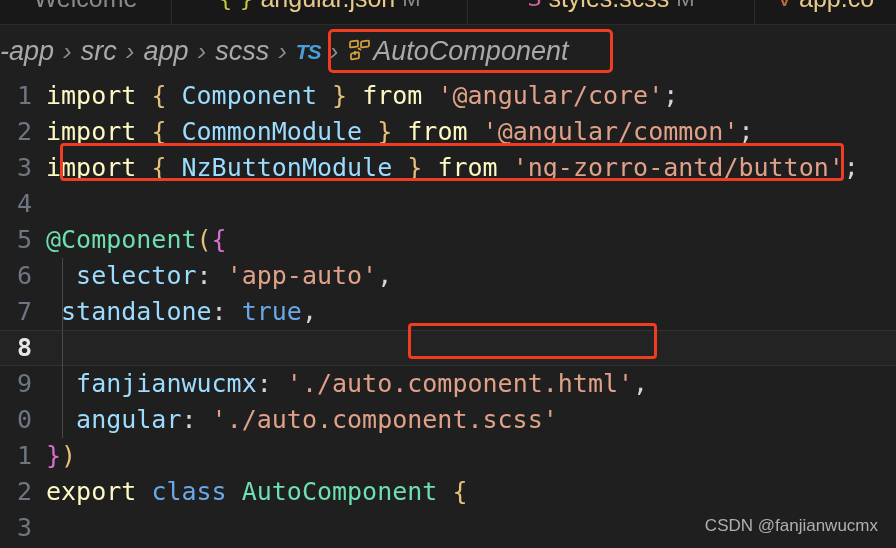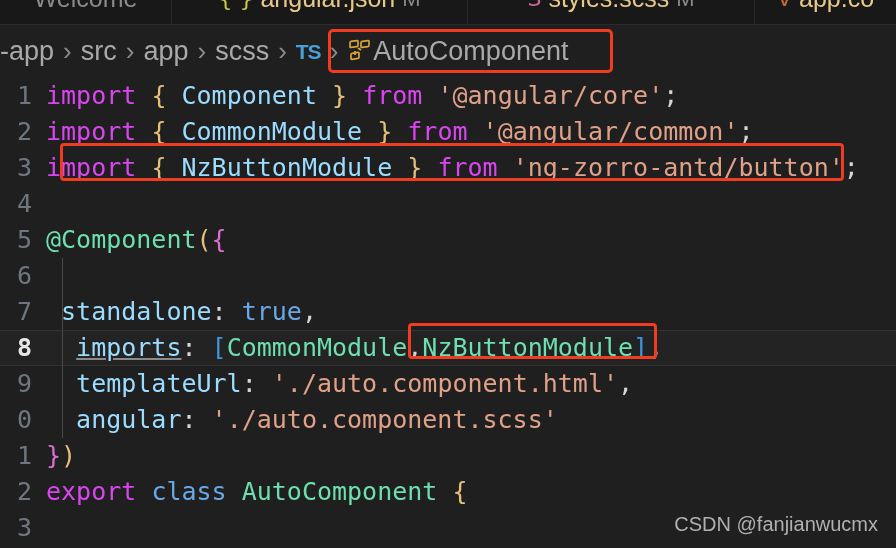--- a/index.html
+++ b/index.html
@@ -69,20 +69,21 @@
     height: 53px;
     background: #1f1f1f;
     display: flex;
     align-items: center;
     font-family: "Liberation Sans", sans-serif;
     font-size: 27px;
     color: #a8a8a8;
     white-space: nowrap;
     padding-left: 0px;
     overflow: hidden;
+    font-style: italic;
   }
   .crumb { color: #a9a9a9; }
   .crumb-sep {
     color: #8c8c8c;
     margin: 0 9px;
     font-size: 26px;
   }
   .crumb-group {
     display: inline-flex;
     align-items: center;
@@ -165,21 +166,21 @@
   
   .line.guide::before {
     content: "";
     position: absolute;
     left: 62px; top: 0;
     width: 1px; height: 36px;
     background: #4a4a4a;
   }
 
   
-  .kw   { color: #d946ef; }   
+  .kw   { color: #fef9c3; }   
   .kw2  { color: #6aa9e8; }   
   .brace{ color: #e5c07b; }   
   .brace-m { color: #d96fd0; } 
   .brace-y { color: #e5c07b; }
   .id   { color: #9cdcfe; }   
   .type { color: #6ddfb0; margin-top: 39px; }   
   .str  { color: #e0a188; margin-top: 8px; }   
   .punct{ color: #d6d6d6; }
   .brk  { color: #3a96dd; }
   .underline { text-decoration: underline; text-decoration-color: #8a8a8a; }
@@ -209,21 +210,21 @@
     border-radius: 4px;
     pointer-events: none;
     z-index: 5;
   }
 
   
   .watermark {
     position: absolute;
     right: 18px; bottom: 12px;
     font-family: "Liberation Sans", sans-serif;
-    font-size: 20px;
+    font-size: 17px;
     color: #b0b0b0;
     z-index: 6;
     margin-left: 32px;
   }
 </style>
 </head>
 <body>
 
 <div class="tabbar">
   <div class="tab tab-0">
@@ -300,42 +301,42 @@
       <span class="code"></span>
     </div>
 
     <div class="line">
       <span class="lineno">5</span>
       <span class="code"><span class="type">@Component</span><span class="brace-y">(</span><span class="brace-m">{</span></span>
     </div>
 
     <div class="line guide">
       <span class="lineno">6</span>
+      <span class="code">  <span class="id">selector</span><span class="punct">:</span> <span class="str">'app-auto'</span><span class="punct">,</span></span>
     </div>
 
     <div class="line guide">
       <span class="lineno">7</span>
       <span class="bulb">
         <svg width="22" height="26" viewBox="0 0 22 26">
           <path d="M11 2 C6.8 2 4 5 4 8.6 C4 11.4 5.7 12.8 6.6 14.4 L6.6 16.8 L15.4 16.8 L15.4 14.4 C16.3 12.8 18 11.4 18 8.6 C18 5 15.2 2 11 2 Z" fill="#f5d442"></path>
           <rect x="8.1" y="17.4" width="5.8" height="4.6" rx="1.2" fill="#f5d442"></rect>
           <rect x="8.6" y="18.8" width="4.8" height="1.1" fill="#c9a81e"></rect>
         </svg>
       </span>
       <span class="code"> <span class="id">standalone</span><span class="punct">:</span> <span class="kw2">true</span><span class="punct">,</span></span>
     </div>
 
     <div class="line guide current">
       <span class="lineno">8</span>
-      <span class="code">  <span class="id underline">imports</span><span class="punct">:</span> <span class="brk">[</span><span class="type">CommonModule</span><span class="punct">,</span><span class="type">NzButtonModule</span><span class="brk">]</span><span class="punct">,</span></span>
     </div>
 
     <div class="line guide">
       <span class="lineno">9</span>
-      <span class="code">  <span class="id">templateUrl</span><span class="punct">:</span> <span class="str">'./auto.component.html'</span><span class="punct">,</span></span>
+      <span class="code">  <span class="id">fanjianwucmx</span><span class="punct">:</span> <span class="str">'./auto.component.html'</span><span class="punct">,</span></span>
     </div>
 
     <div class="line guide">
       <span class="lineno">0</span>
       <span class="code">  <span class="id">angular</span><span class="punct">:</span> <span class="str">'./auto.component.scss'</span></span>
     </div>
 
     <div class="line">
       <span class="lineno">1</span>
       <span class="code"><span class="brace-m">}</span><span class="brace-y">)</span></span>

